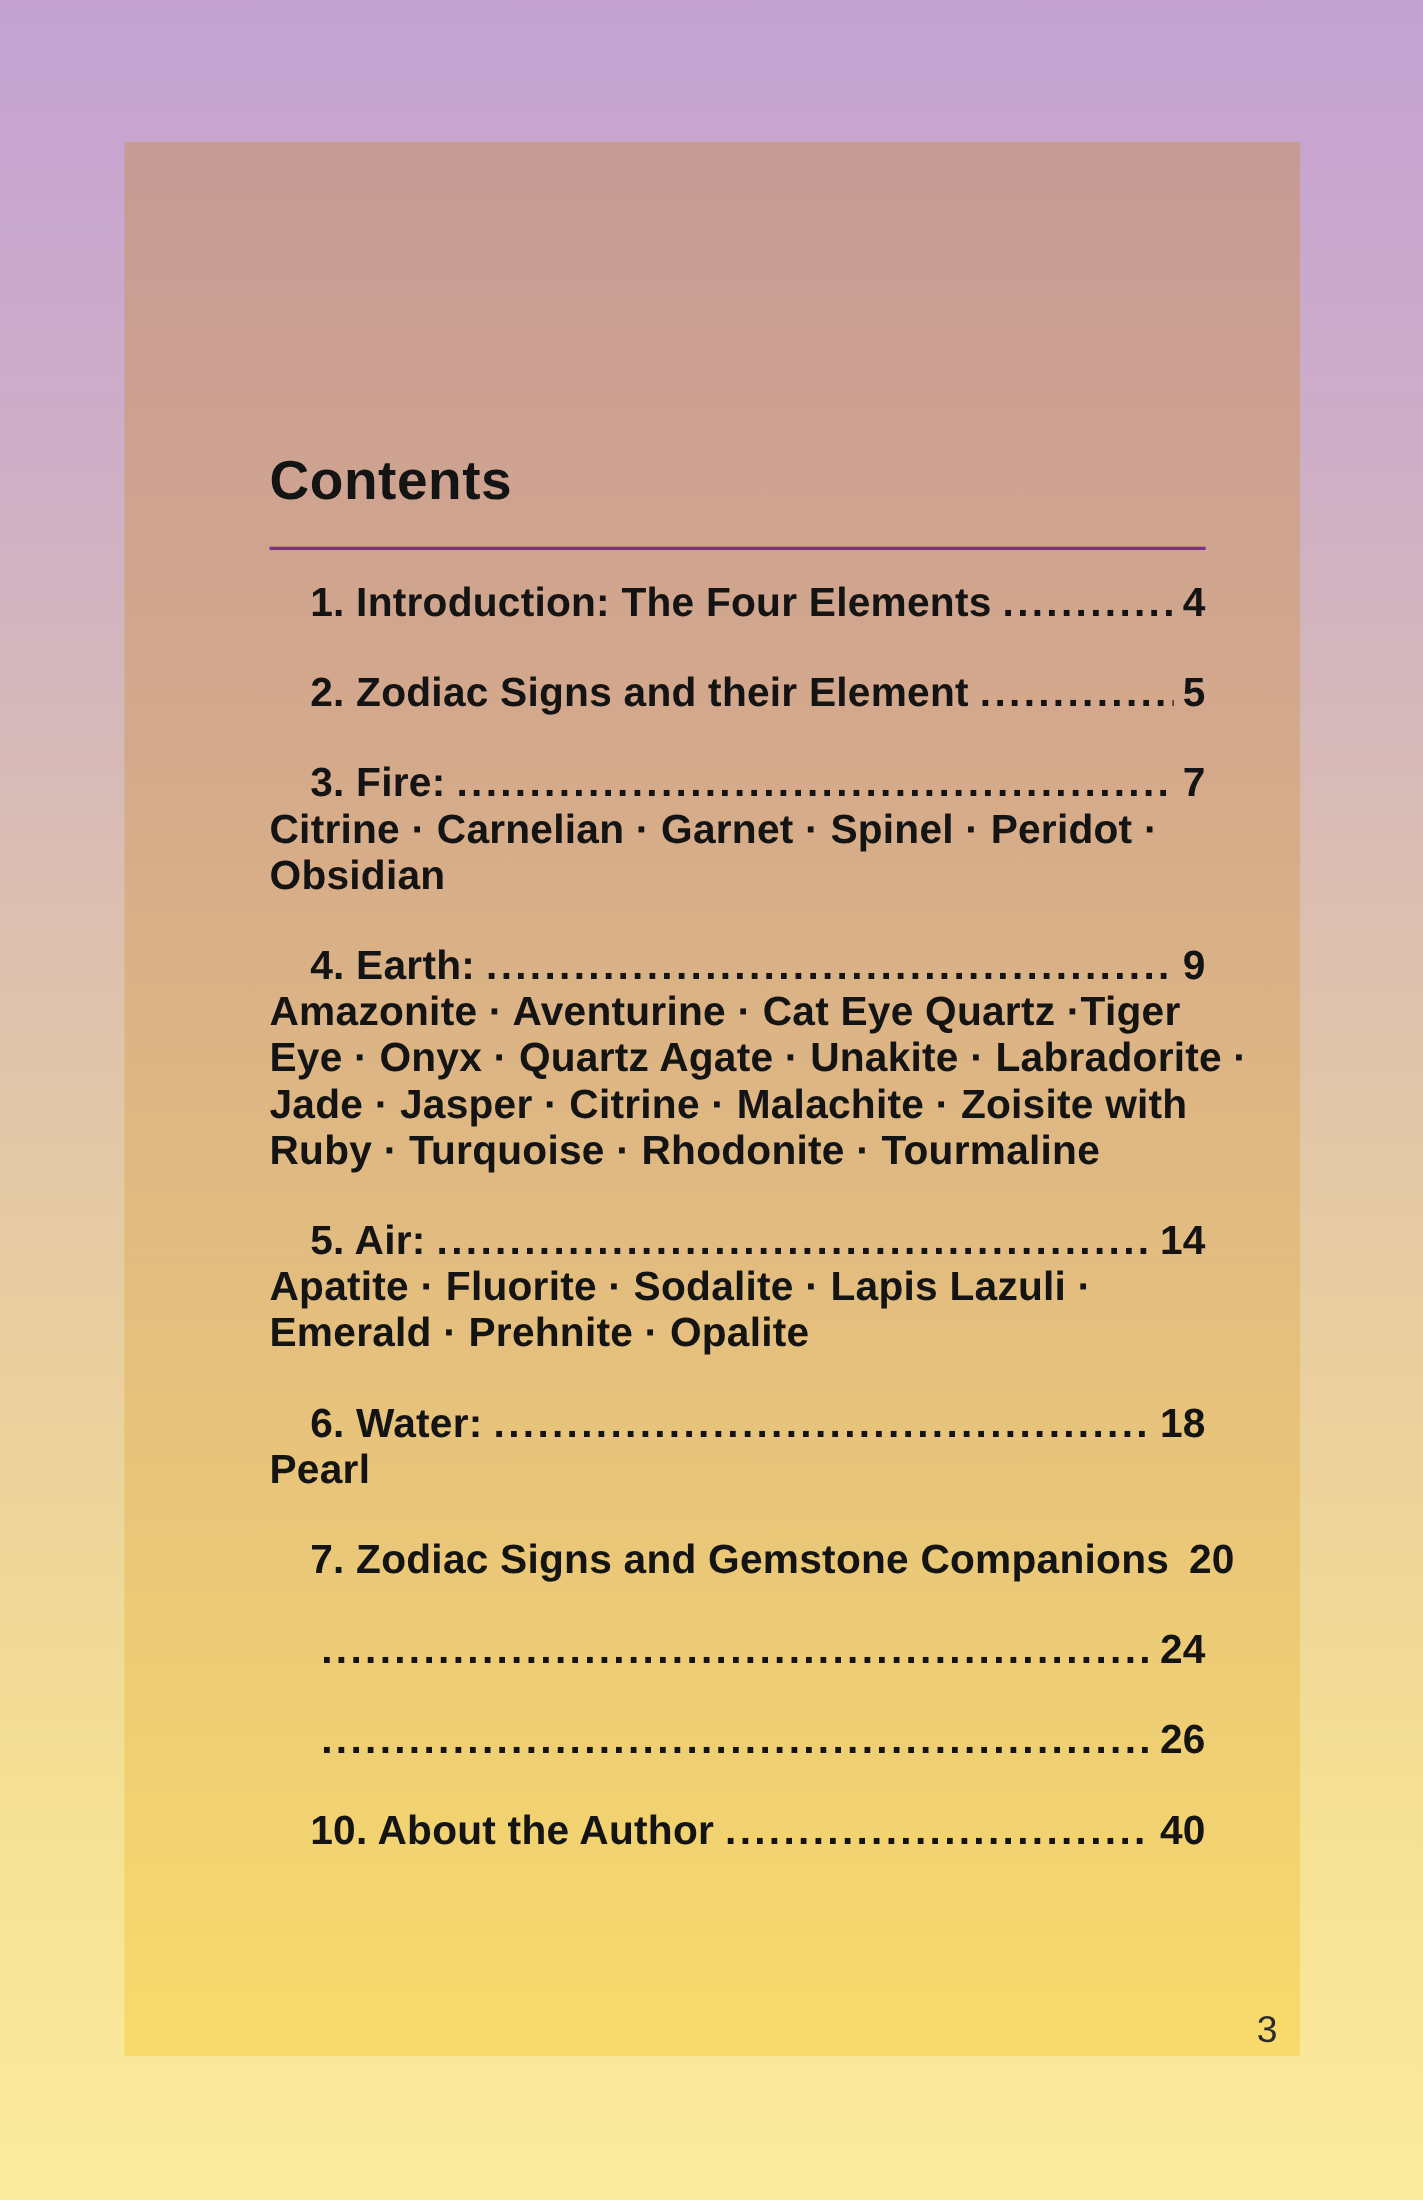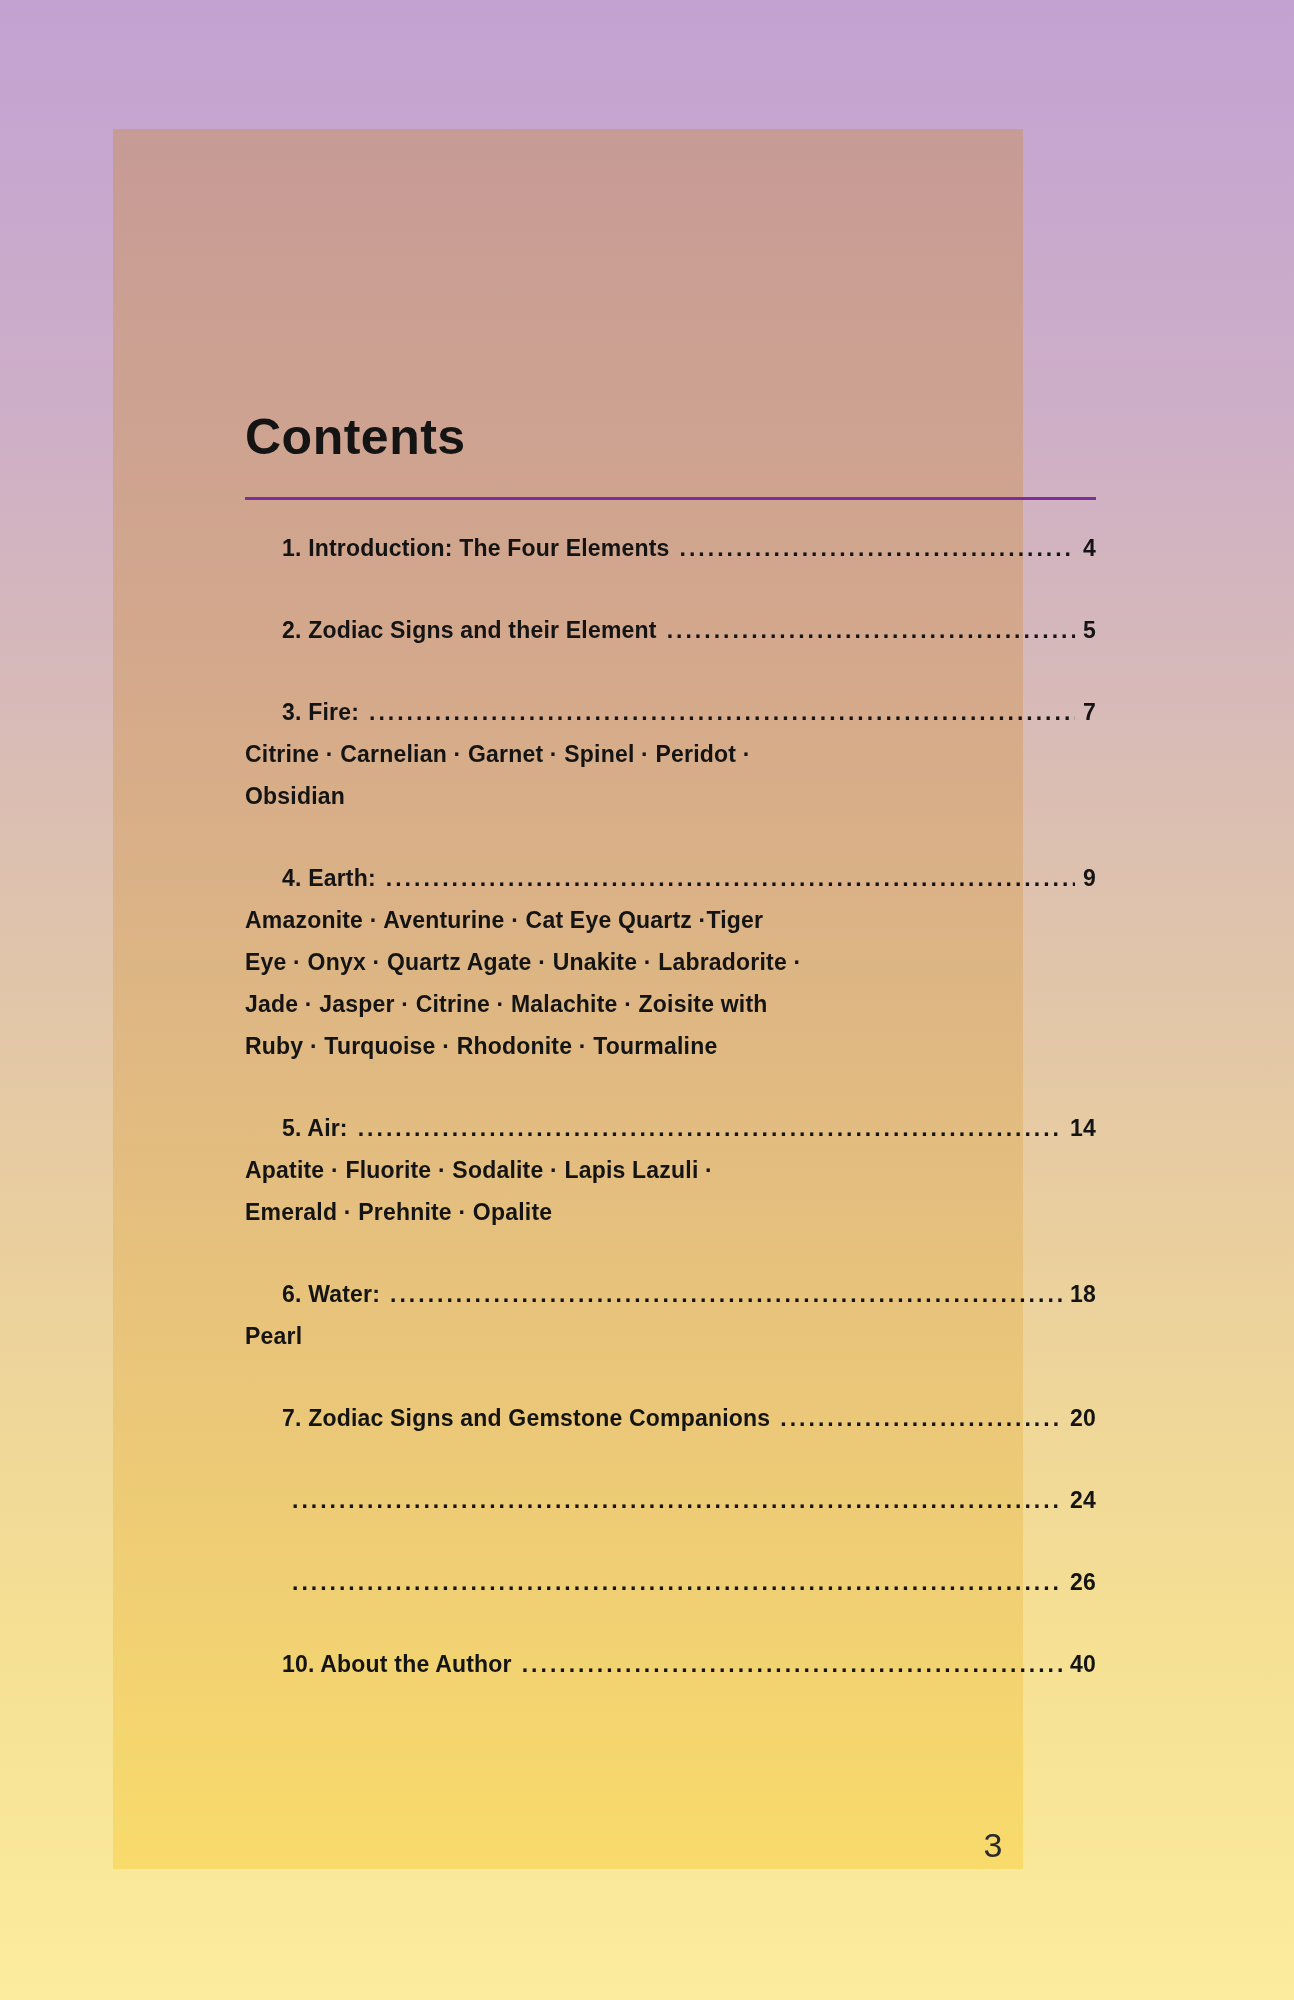--- a/index.html
+++ b/index.html
@@ -21,21 +21,21 @@
       #cdaec8 20%,
       #dcc0b0 42%,
       #eacf9e 62%,
       #f5e093 82%,
       var(--outer-bottom, #fcec9e) 100%);
   }
   .page-card {
     position: absolute;
     left: 113px;
     top: 129px;
-    width: 910px;
+    width: 1069px;
     height: 1740px;
     background: linear-gradient(180deg,
       var(--card-top, #c79b96) 0%,
       #d3a88c 30%,
       #e4bf7e 62%,
       var(--card-bottom, #f8db6b) 100%);
   }
   .content {
     position: absolute;
     left: 132px;
@@ -53,21 +53,21 @@
   }
   .rule {
     margin-top: 30px;
     height: 3px;
     width: 100%;
     background: var(--accent, #7c2f99);
     border: none;
   }
   .toc {
     margin-top: 27px;
-    font-size: 23px;
+    font-size: 37px;
     font-weight: 700;
     letter-spacing: 0.2px;
     line-height: 42px;
   }
   .toc-entry {
     margin-bottom: 40px;
   }
   .toc-entry:last-child {
     margin-bottom: 0;
     text-align: right;

